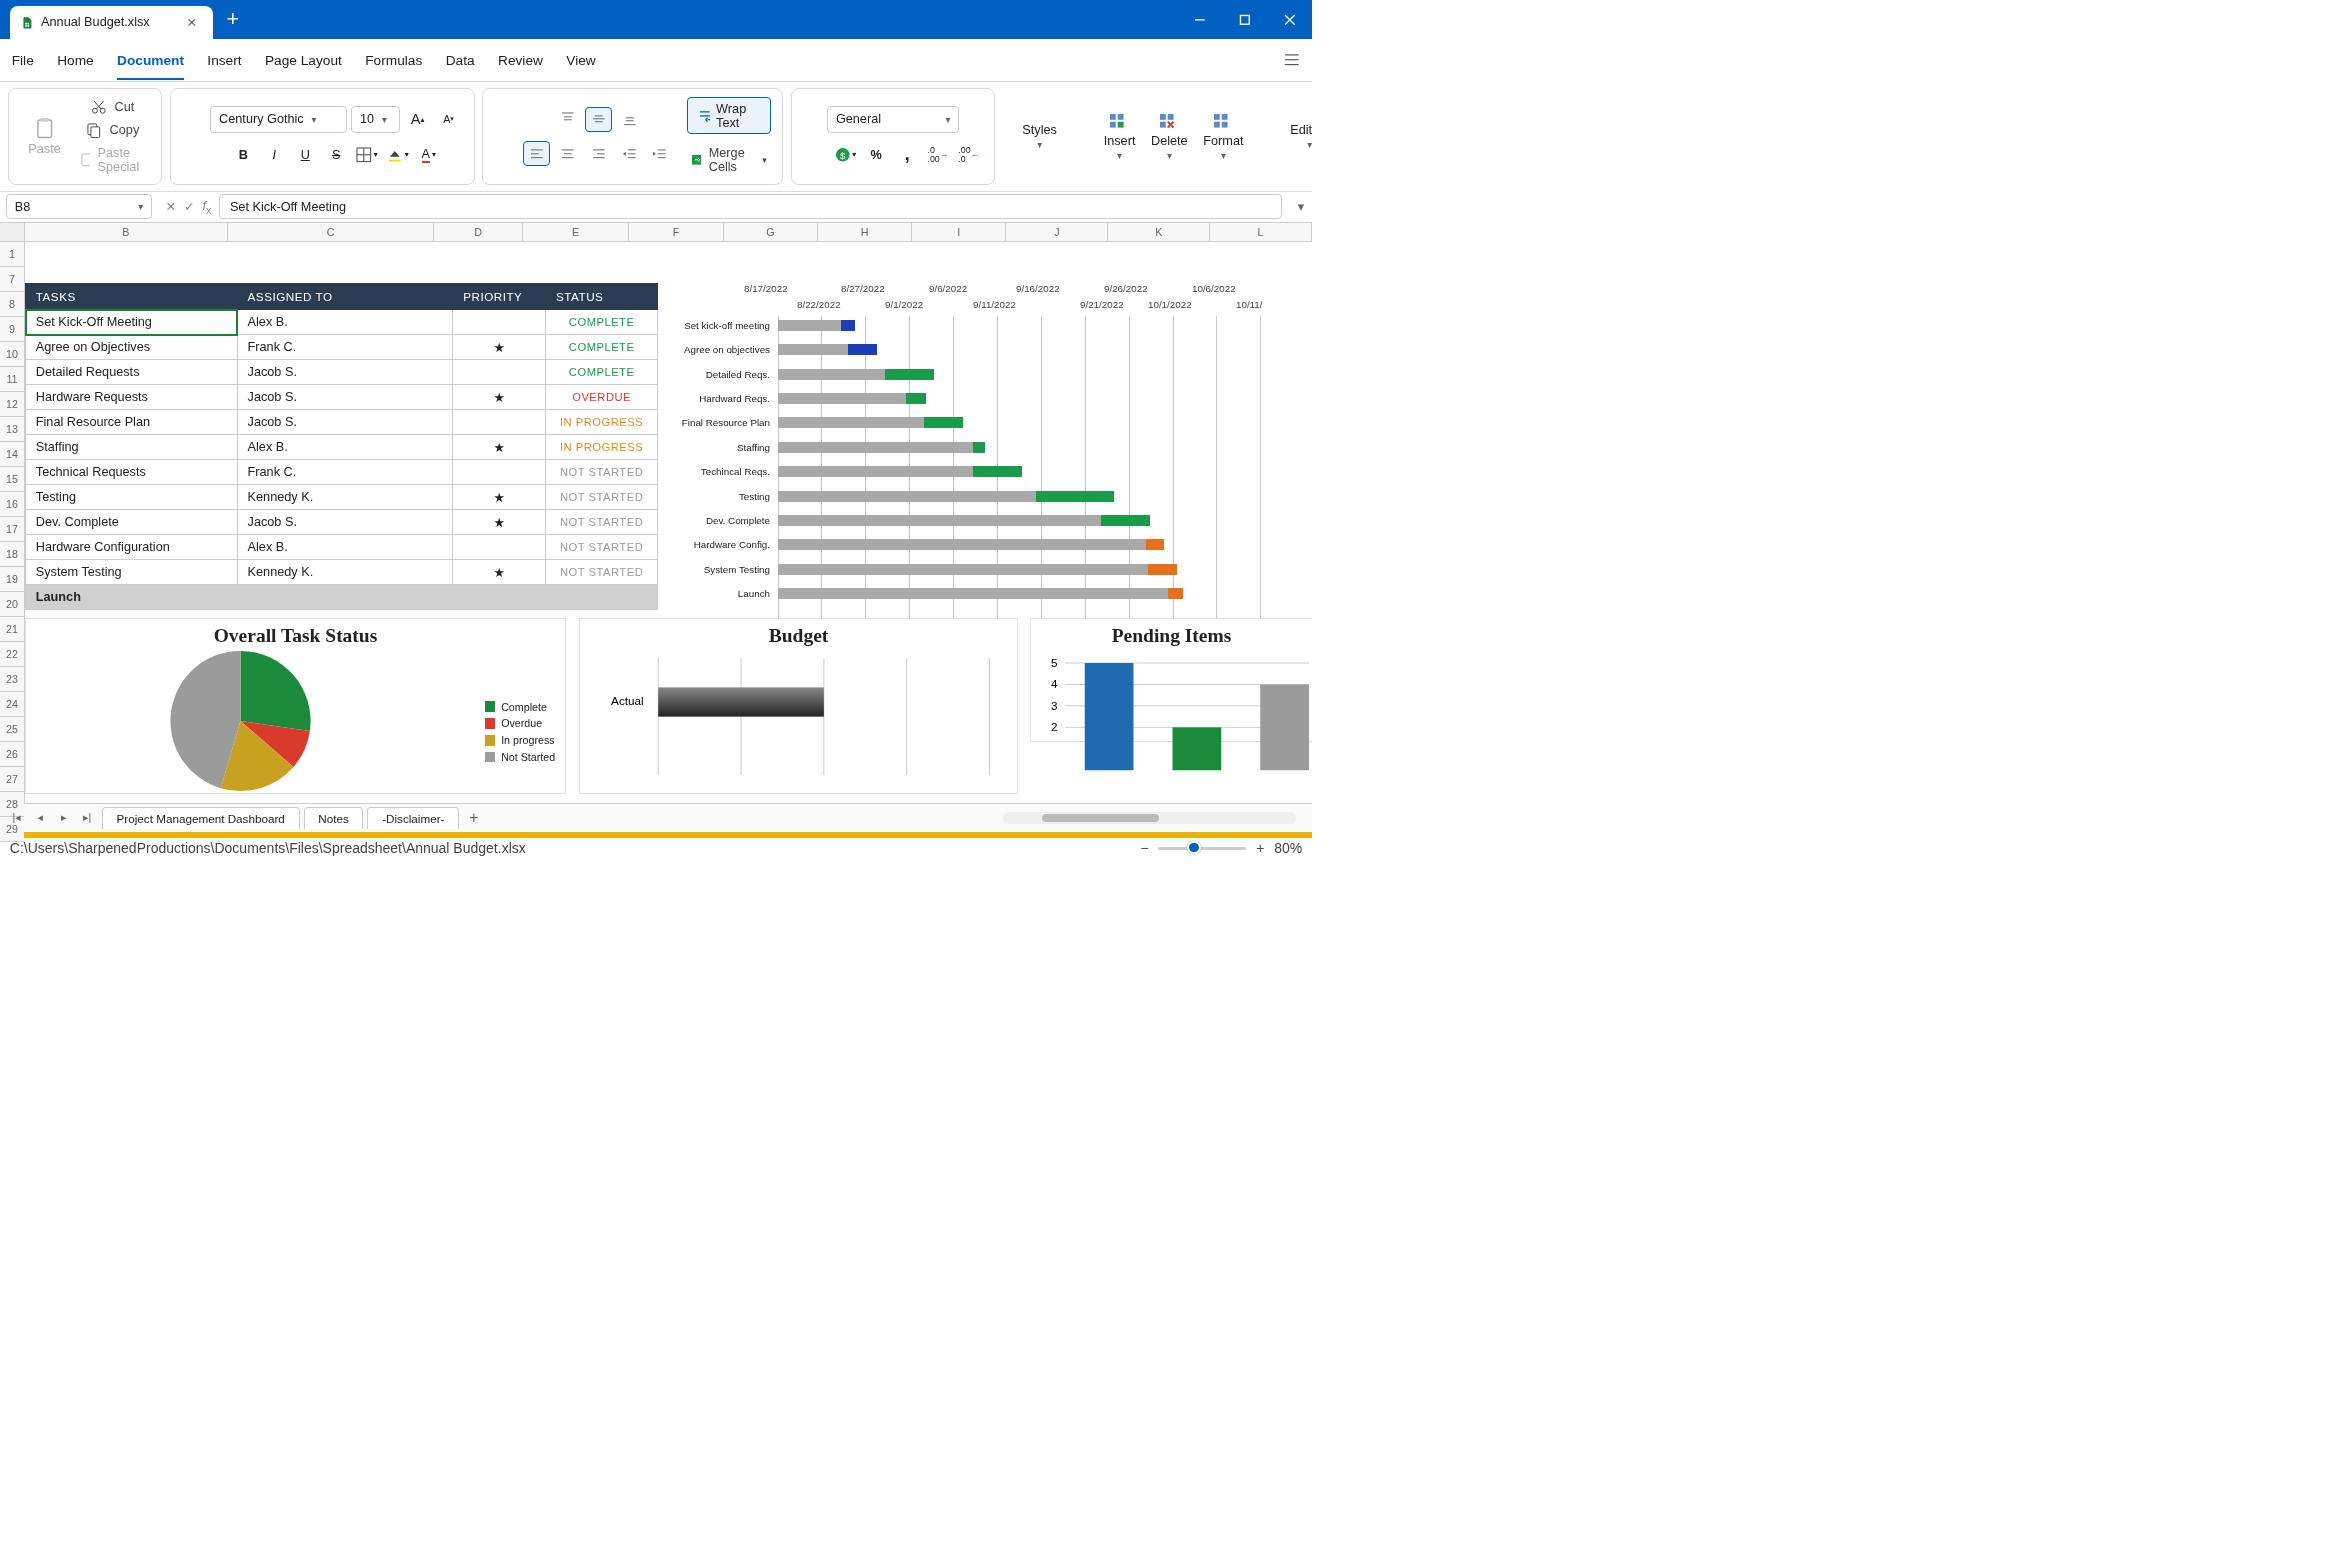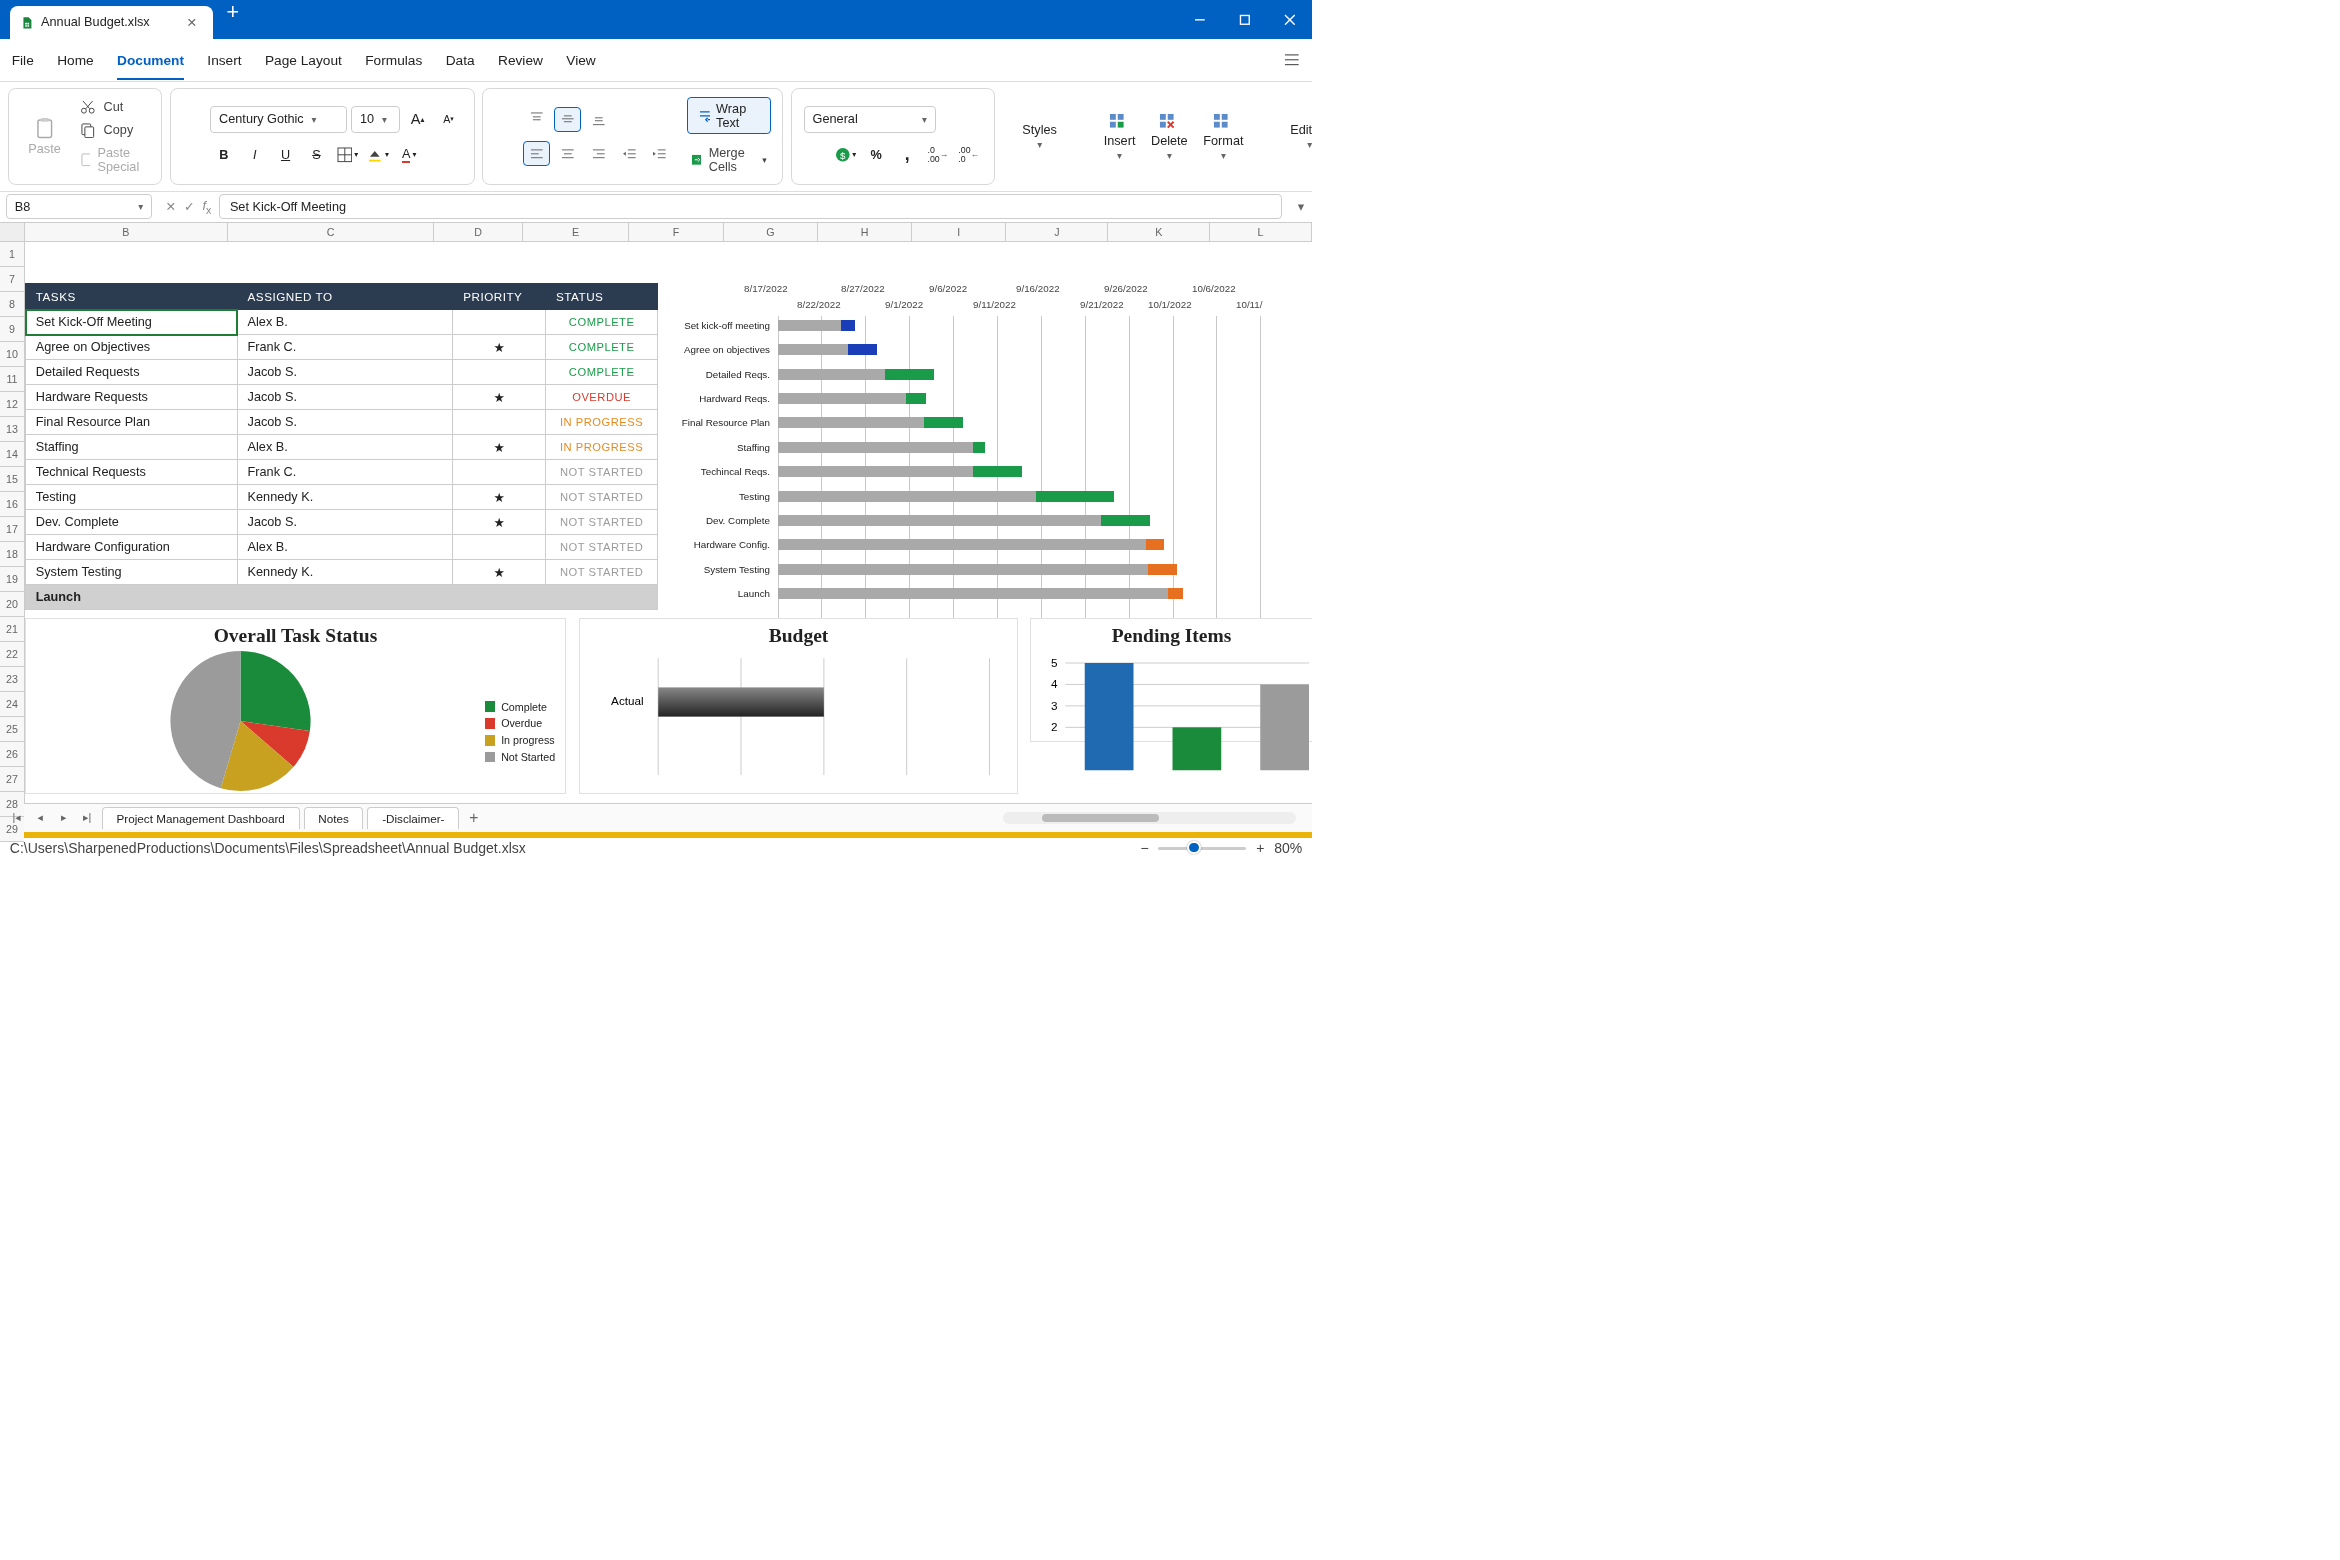--- a/index.html
+++ b/index.html
@@ -1,39 +1,39 @@
 <!DOCTYPE html>
 <html><head>
 <meta charset="utf-8">
 <style>
 * { margin:0; padding:0; box-sizing:border-box; font-family:'Segoe UI',Arial,sans-serif; }
 body { width:1312px; height:871px; background:#fff; overflow:hidden; font-size:12.7px; color:#222; }
 
 
-.titlebar { height:39px; background:#0061c3; display:flex; }
+.titlebar { height:39px; background:#0061c3; display:flex; align-items:center; }
 .tab { background:#fff; height:33px; margin-top:5.9px; border-radius:7.8px 7.8px 0 0; display:flex; align-items:center; padding:0 15.6px 0 9.8px; margin-left:9.8px; gap:7.8px; }
 .tab .xicon{ width:13.7px; height:13.7px; fill:#0b7b3b; }
 .tab span{ font-size:12.7px; }
 .tab .close{ margin-left:29px; font-size:12.7px; color:#666; }
 .addtab{ color:#fff; font-size:21.5px; padding:0 13.7px; cursor:pointer; }
 .winctrl{ margin-left:auto; display:flex; }
 .winctrl div{ width:45px; height:39px; display:flex; align-items:center; justify-content:center; color:#fff; }
 .winctrl svg{ width:11.7px; height:11.7px; stroke:#fff; stroke-width:1.4; fill:none; }
 
 
 .menubar{ height:43px; display:flex; align-items:center; padding:0 11.7px; gap:23.4px; border-bottom:1px solid #ddd; }
 .menubar .m{ font-size:13.7px; }
 .menubar .m.active{ font-weight:700; color:#0061c3; border-bottom:2.9px solid #0061c3; padding-bottom:9.8px; margin-bottom:-12.7px; }
 .hamb{ margin-left:auto; }
 .hamb svg{ width:17.6px; height:17.6px; stroke:#333; }
 
 
 .ribbon{ display:flex; padding:5.9px 7.8px; border-bottom:1px solid #ddd; gap:0; background:#fff; }
 .rgroup{ border:1px solid #d8d8d8; border-radius:7.8px; padding:7.8px 11.7px; margin-right:7.8px; display:flex; }
-.rcol{ display:flex; flex-direction:column; gap:3.9px; justify-content:center; }
+.rcol{ display:flex; flex-direction:column; gap:3.9px; justify-content:center;align-items:center; }
 .ricon{ display:flex; align-items:center; gap:7.8px; font-size:12.7px; color:#444; padding:2px 3.9px; }
 .ricon.dis{ color:#aaa; }
 .sel{ border:1px solid #ccc; border-radius:3.9px; height:27px; display:flex; align-items:center; padding:0 7.8px; gap:7.8px; background:#fff; }
 .sel .caret{ font-size:9.8px; color:#666; }
 .ibtn{ width:27px; height:25px; display:flex; align-items:center; justify-content:center; border-radius:3.9px; }
 .ibtn.sel2{ border:1.5px solid #0061c3; background:#eaf2fb; }
 .row{ display:flex; gap:3.9px; align-items:center;padding-left:28px; }
 .wrapbtn{ border:1.5px solid #0061c3; background:#eaf2fb; border-radius:3.9px; padding:3.9px 9.8px; display:flex; align-items:center; gap:5.9px; }
 .stack{ display:flex; flex-direction:column; align-items:center; gap:2px; font-size:12.7px; justify-content:center; padding:0 7.8px;}
 .stack .caret{ font-size:9.8px; color:#666; }

